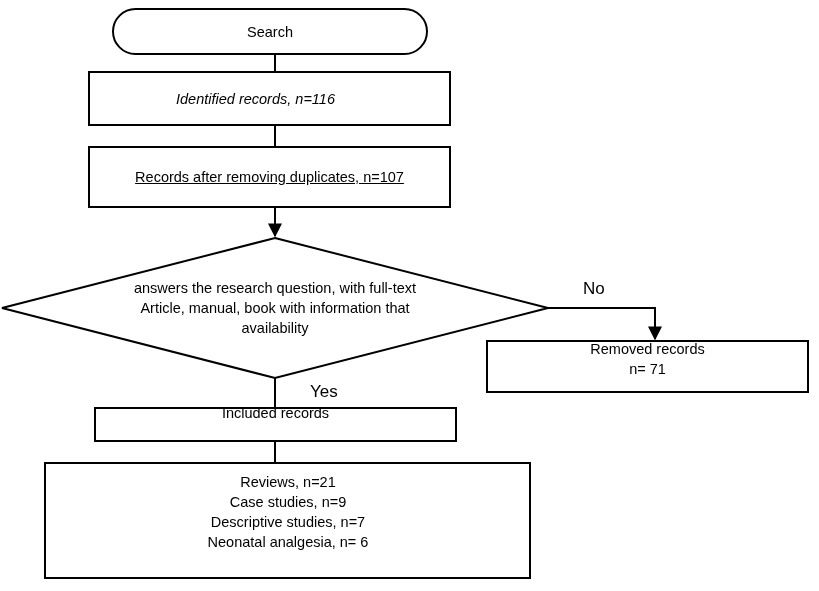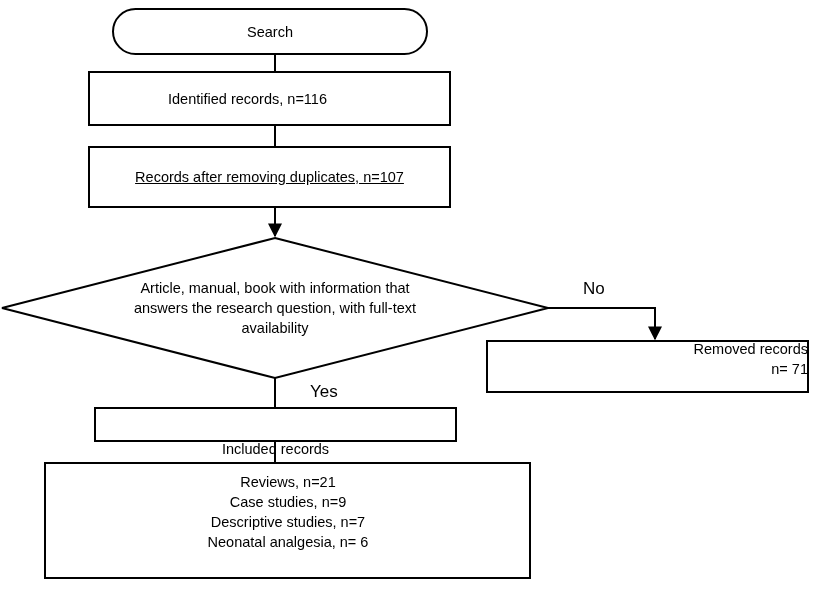--- a/index.html
+++ b/index.html
@@ -83,40 +83,40 @@
 
     <line x1="275" y1="378" x2="275" y2="408" stroke="#000000" stroke-width="2"></line>
 
     <line x1="275" y1="441" x2="275" y2="463" stroke="#000000" stroke-width="2"></line>
   </svg>
 
   <div class="node-text" style="left:113px; top:9px; width:314px; height:45px;">
     <span class="txt-line">Search</span>
   </div>
 
-  <div class="node-text" style="left:81px; top:72px; width:333px; height:53px;">
+  <div class="node-text" style="left:89px; top:72px; width:333px; height:53px;font-style:italic;">
     <span class="txt-line">Identified records, n=116</span>
   </div>
 
   <div class="node-text" style="left:89px; top:147px; width:361px; height:60px;text-decoration:underline;">
     <span class="txt-line">Records after removing duplicates, n=107</span>
   </div>
 
   <div class="node-text" style="left:110px; top:278px; width:330px; height:60px;">
+    <span class="txt-line">answers the research question, with full-text</span>
     <span class="txt-line">Article, manual, book with information that</span>
-    <span class="txt-line">answers the research question, with full-text</span>
     <span class="txt-line">availability</span>
   </div>
 
-  <div class="node-text" style="left:487px; top:341px; width:321px; height:36px;align-items:flex-end;">
+  <div class="node-text" style="left:487px; top:341px; width:321px; height:36px;">
     <span class="txt-line">Removed records</span>
     <span class="txt-line">n= 71</span>
   </div>
 
-  <div class="node-text" style="left:95px; top:432px; width:361px; height:33px;">
+  <div class="node-text" style="left:95px; top:396px; width:361px; height:33px;">
     <span class="txt-line">Included records</span>
   </div>
 
   <div class="node-text" style="left:108px; top:472px; width:360px; height:100px; justify-content:flex-start;">
     <span class="txt-line">Reviews, n=21</span>
     <span class="txt-line">Case studies, n=9</span>
     <span class="txt-line">Descriptive studies, n=7</span>
     <span class="txt-line">Neonatal analgesia, n= 6</span>
   </div>
 

